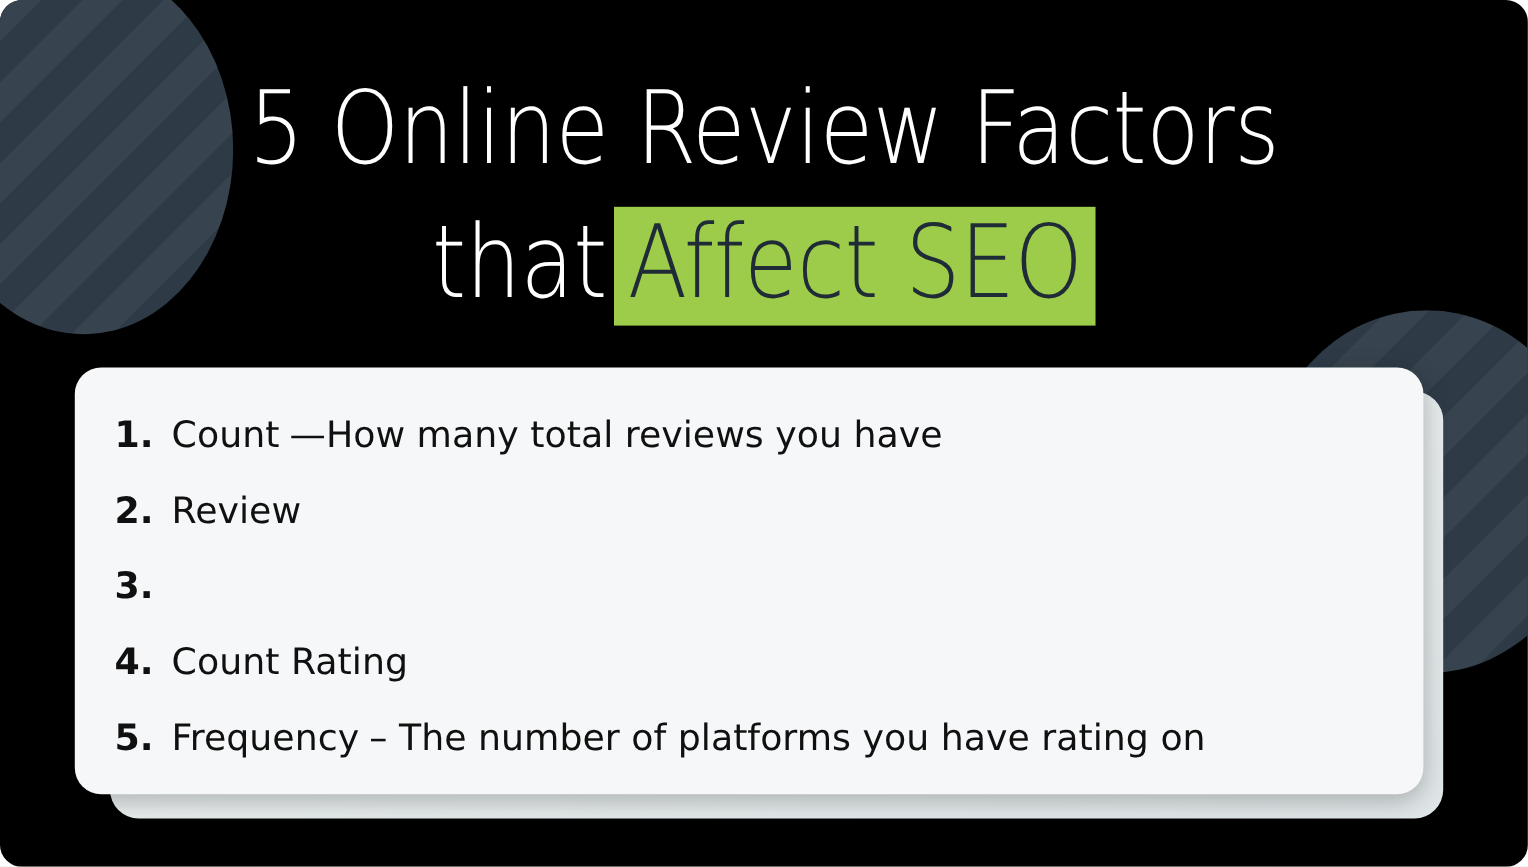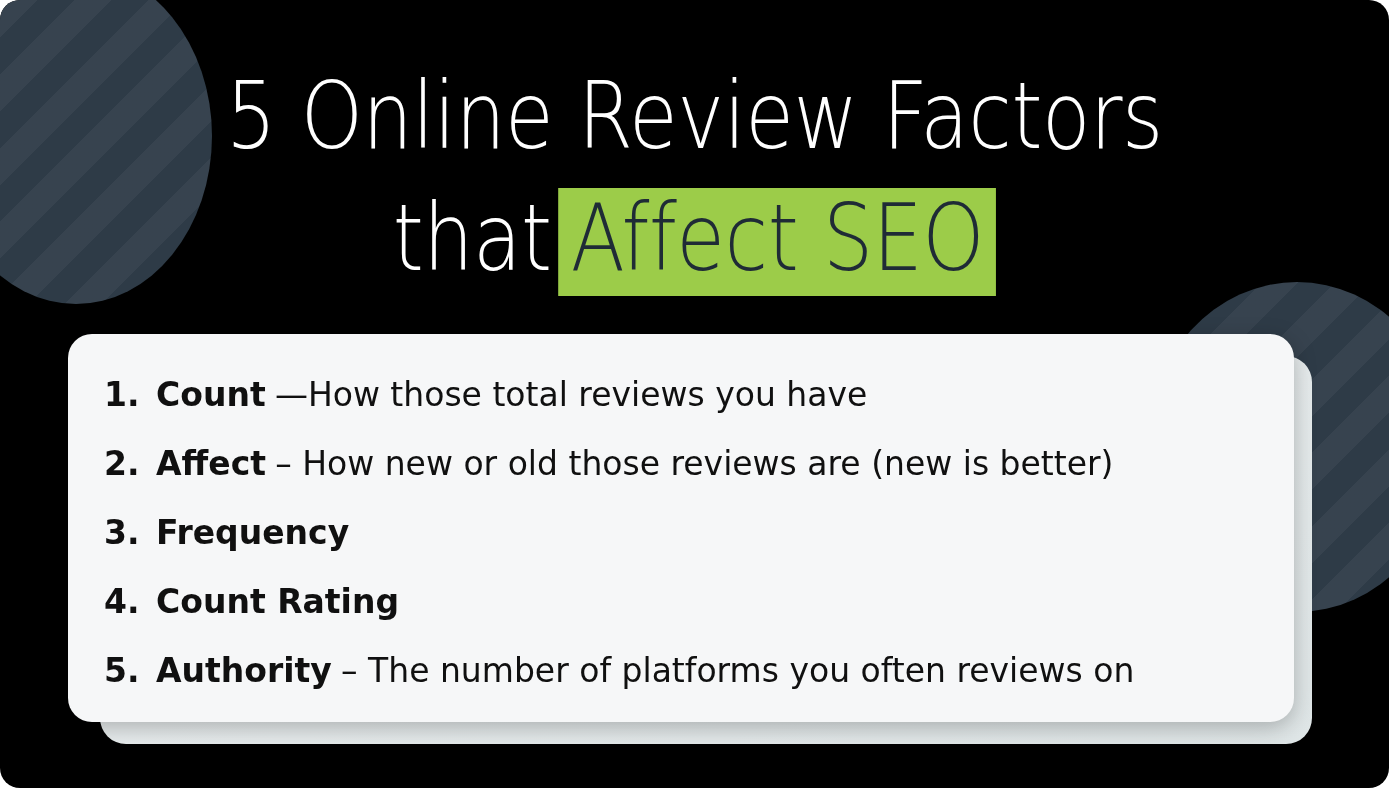--- a/index.html
+++ b/index.html
@@ -120,21 +120,21 @@
     line-height: 69px;
     white-space: nowrap;
   }
   .factor-num {
     font-weight: 700;
     width: 52px;
     flex: 0 0 52px;
     text-align: left;
   }
   .factor-term {
-    font-weight: 700;
+    font-weight: 400;
     text-align: right;
   }
   .factor-desc {
     font-weight: 400;
   }
 </style>
 </head>
 <body>
 
 <div id="slide">
@@ -149,36 +149,34 @@
     </div>
   </div>
 
   <div id="card-shadow-layer"></div>
 
   <div id="list-card">
     <ul id="factor-list">
       <li class="factor-item">
         <span class="factor-num">1.</span>
         <span class="factor-term" style="margin-right: 0.28em;">Count</span>
-        <span class="factor-desc">—How those total reviews you have</span>
+        <span class="factor-desc">—How many total reviews you have</span>
       </li>
       <li class="factor-item">
         <span class="factor-num">2.</span>
-        <span class="factor-term" style="margin-right: 0.28em;">Affect</span>
-        <span class="factor-desc">– How new or old those reviews are (new is better)</span>
+        <span class="factor-term" style="margin-right: 0.28em;">Review</span>
       </li>
       <li class="factor-item">
         <span class="factor-num">3.</span>
-        <span class="factor-term" style="margin-right: 0.28em;">Frequency</span>
       </li>
       <li class="factor-item">
         <span class="factor-num">4.</span>
         <span class="factor-term" style="margin-right: 0.28em;">Count Rating</span>
       </li>
       <li class="factor-item">
         <span class="factor-num">5.</span>
-        <span class="factor-term" style="margin-right: 0.28em;">Authority</span>
-        <span class="factor-desc">– The number of platforms you often reviews on</span>
+        <span class="factor-term" style="margin-right: 0.28em;">Frequency</span>
+        <span class="factor-desc">– The number of platforms you have rating on</span>
       </li>
     </ul>
   </div>
 
 </div>
 
 </body></html>

